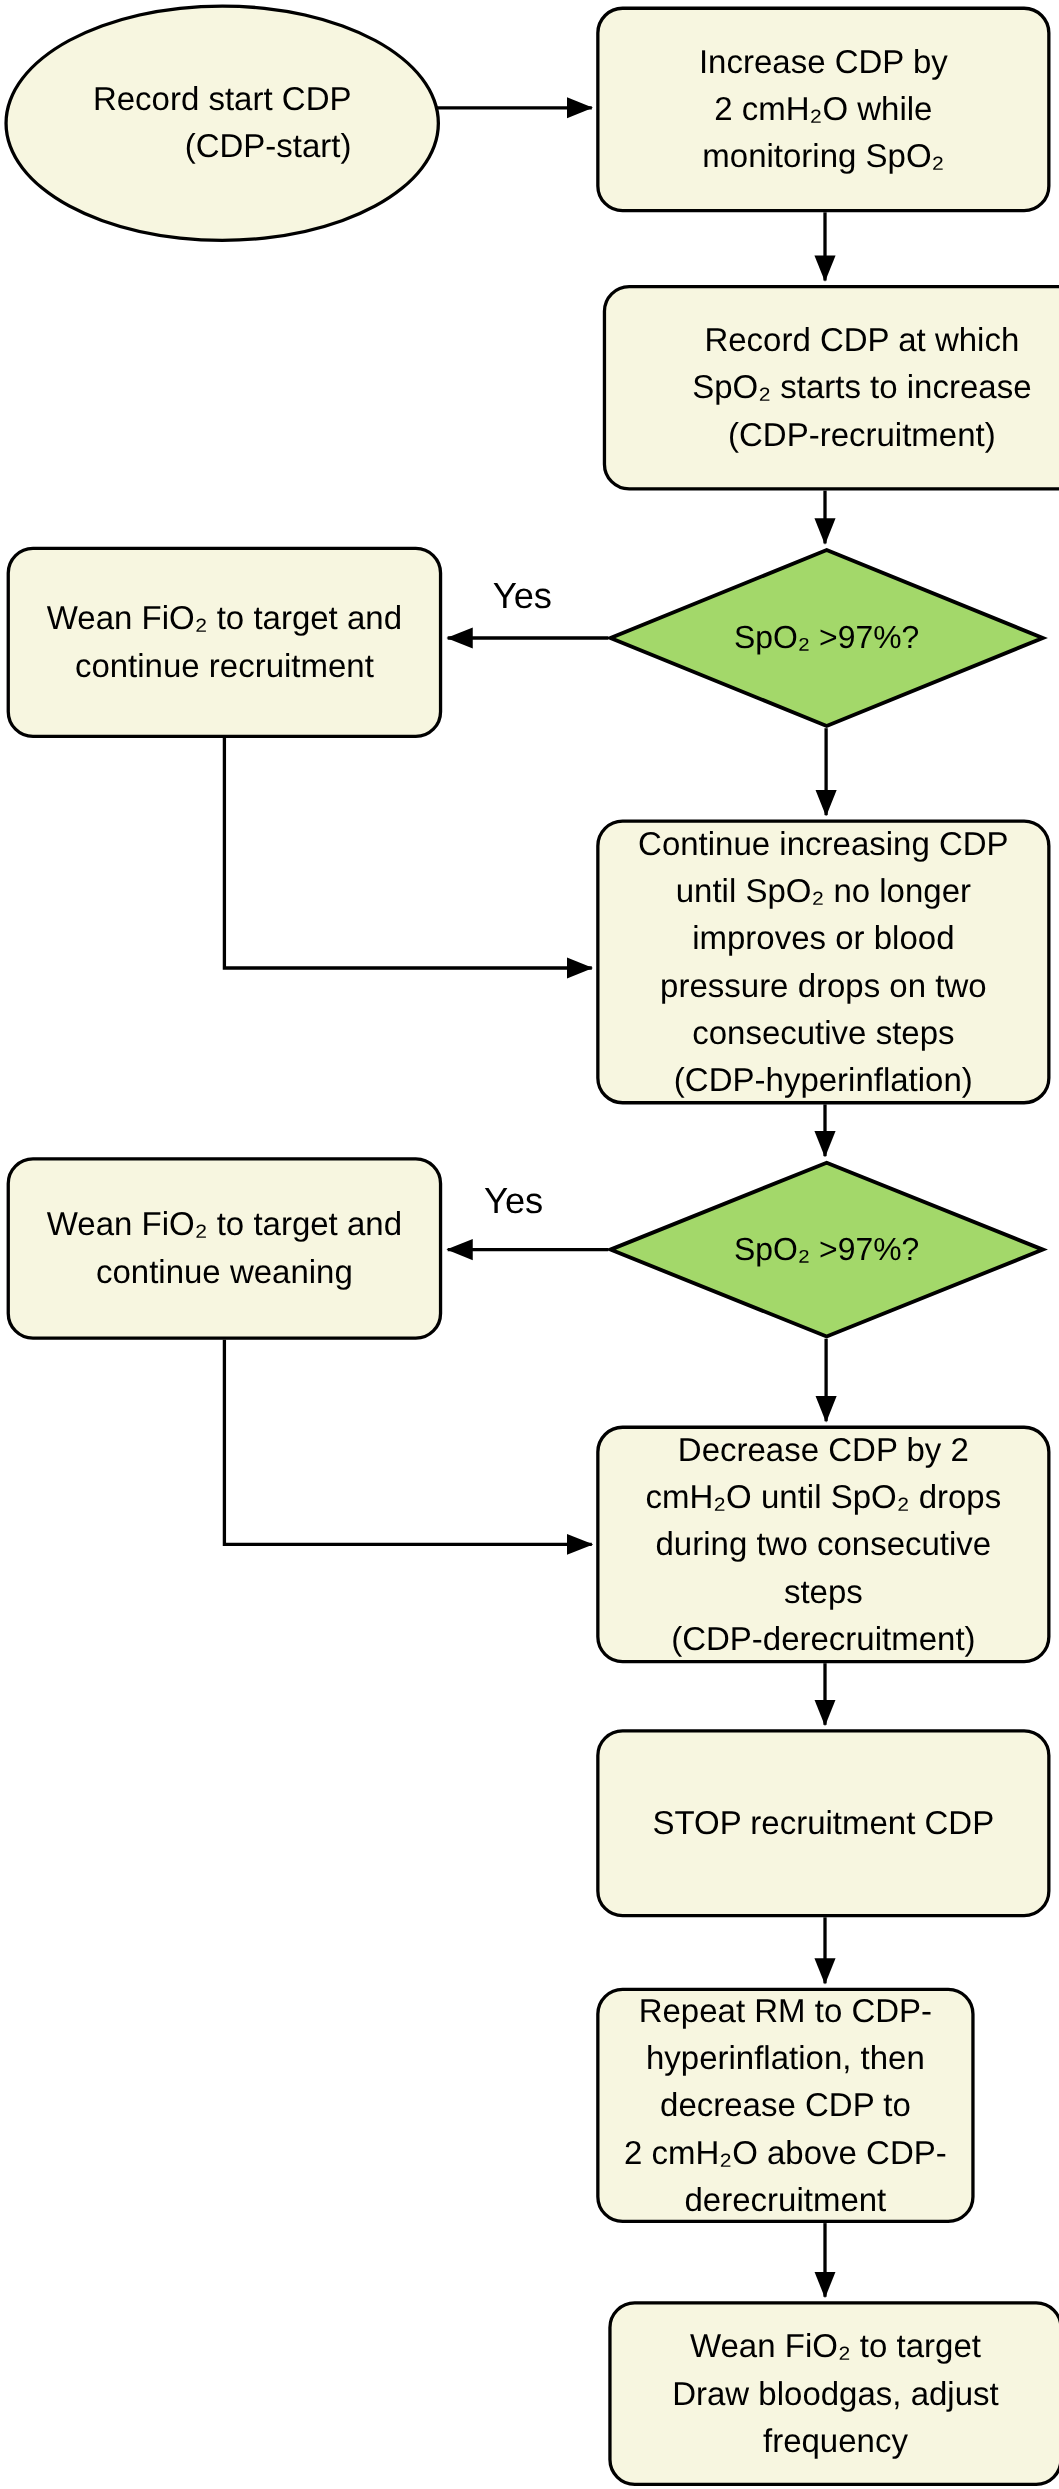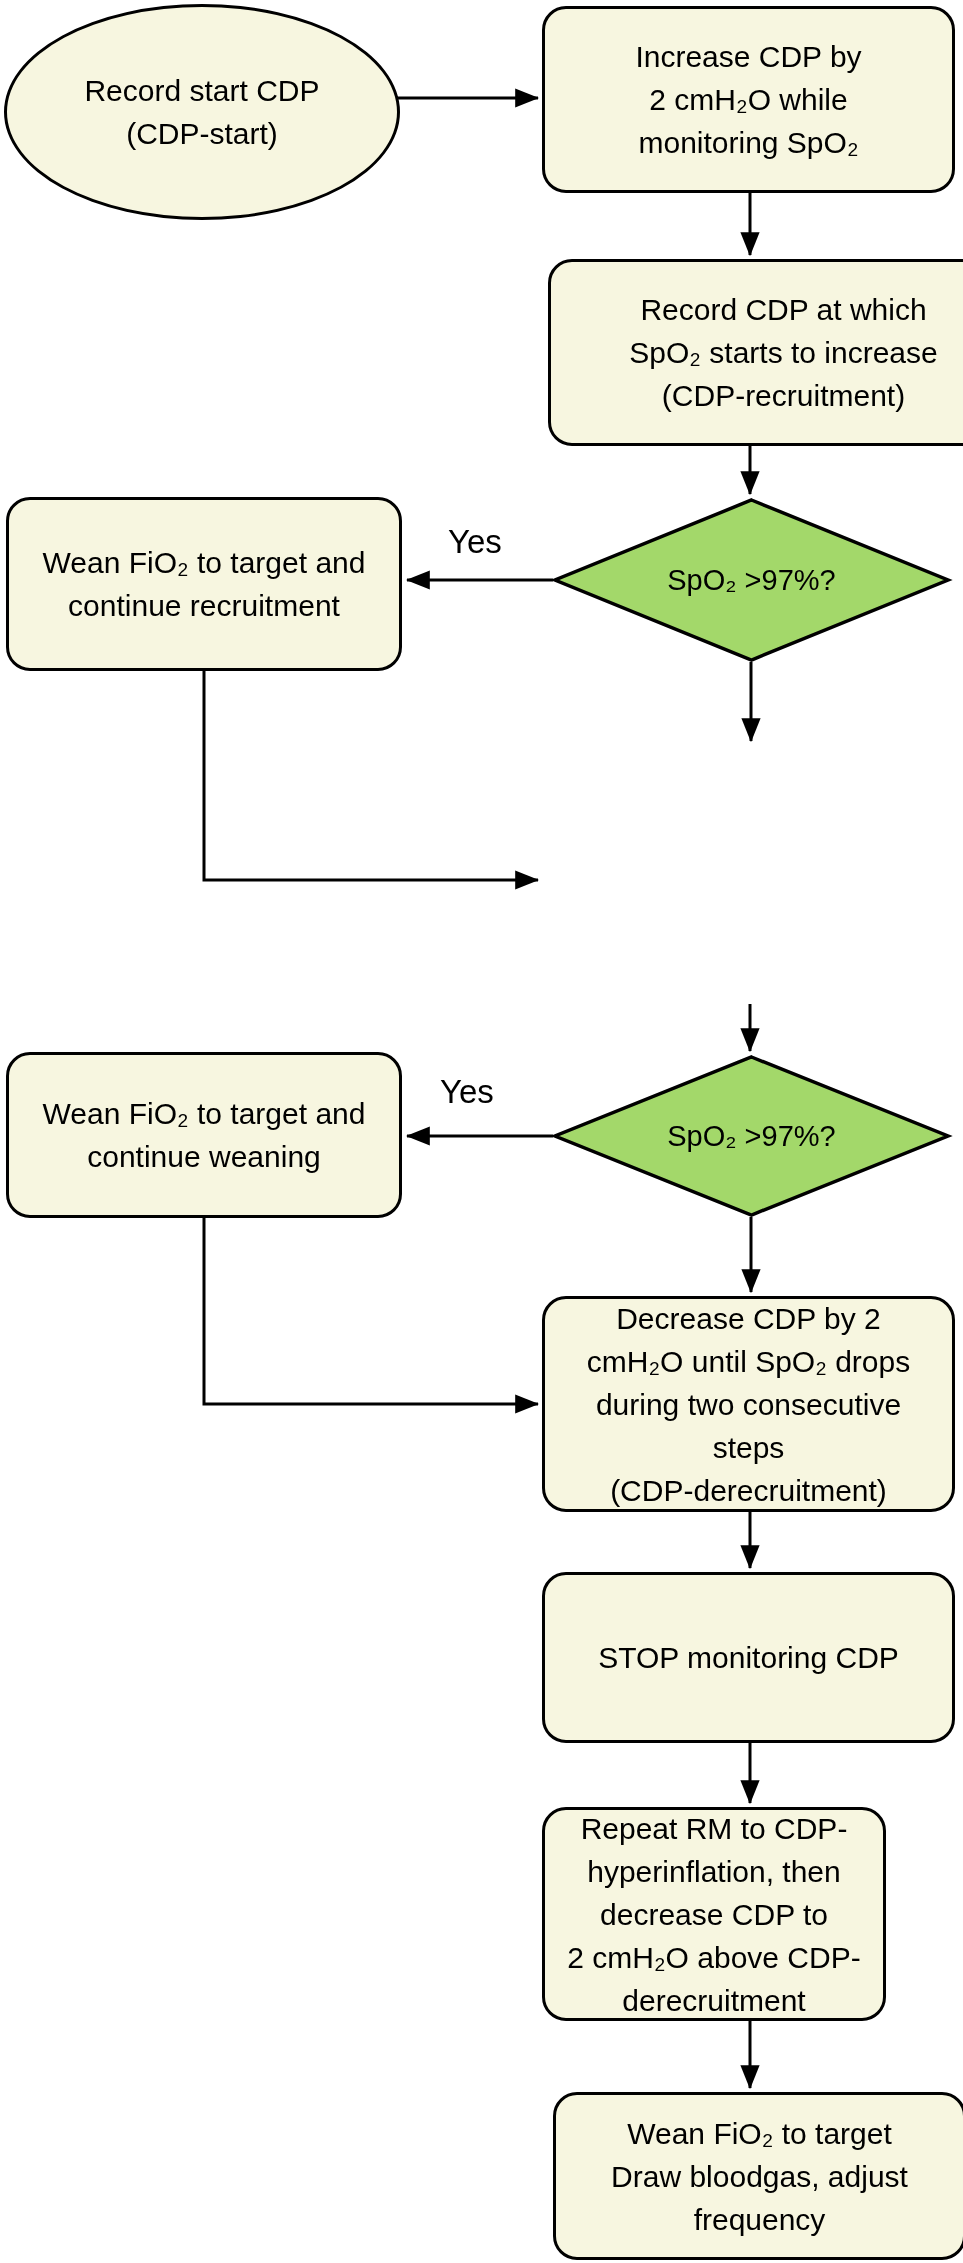--- a/index.html
+++ b/index.html
@@ -31,21 +31,21 @@
     text-align: center;
     box-sizing: border-box;
     background: #f7f6e0;
     border: 3px solid #000000;
     font-size: 30px;
     line-height: 43px;
     white-space: pre-line;
     padding: 0 20px;
   }
   .rounded { border-radius: 24px; }
-  .ellipse { border-radius: 50%; }
+  .ellipse { border-radius: 50%; text-align: right; }
   .diamond-label {
     position: absolute;
     display: flex;
     align-items: center;
     justify-content: center;
     text-align: left;
     font-size: 29px;
     line-height: 43px;
     background: transparent;
     border: none;
@@ -114,33 +114,39 @@
 
   <div class="node rounded" id="n-record">Record CDP at which
 SpO₂ starts to increase
 (CDP-recruitment)</div>
 
   <div class="diamond-label" id="l-decision1">SpO₂ &gt;97%?</div>
 
   <div class="node rounded" id="n-wean1">Wean FiO₂ to target and
 continue recruitment</div>
 
+  <div class="node rounded" id="n-continue">Continue increasing CDP
+until SpO₂ no longer
+improves or blood
+pressure drops on two
+consecutive steps
+(CDP-hyperinflation)</div>
 
   <div class="diamond-label" id="l-decision2">SpO₂ &gt;97%?</div>
 
   <div class="node rounded" id="n-wean2">Wean FiO₂ to target and
 continue weaning</div>
 
   <div class="node rounded" id="n-decrease">Decrease CDP by 2
 cmH₂O until SpO₂ drops
 during two consecutive
 steps
 (CDP-derecruitment)</div>
 
-  <div class="node rounded" id="n-stop">STOP monitoring CDP</div>
+  <div class="node rounded" id="n-stop">STOP recruitment CDP</div>
 
   <div class="node rounded" id="n-repeat">Repeat RM to CDP-
 hyperinflation, then
 decrease CDP to
 2 cmH₂O above CDP-
 derecruitment</div>
 
   <div class="node rounded" id="n-final">Wean FiO₂ to target
 Draw bloodgas, adjust
 frequency</div>

